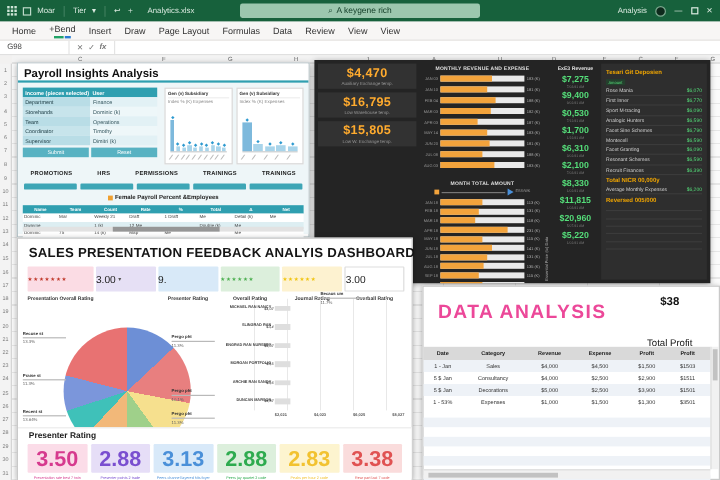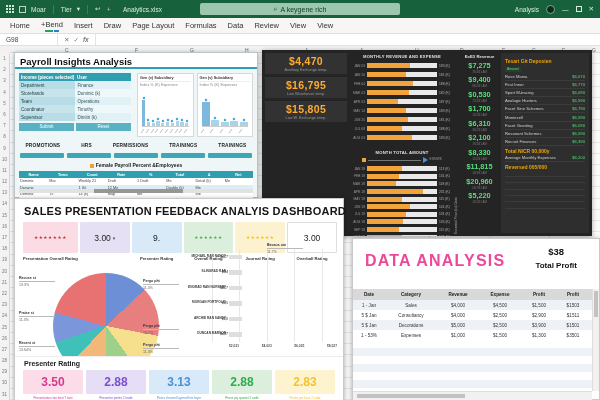--- a/index.html
+++ b/index.html
@@ -117,21 +117,21 @@
 .lst-row{display:flex;justify-content:space-between;align-items:center;height:8.2px;border-bottom:1px solid #3b3b3b;font-size:4.2px}
 .lst-row .ll{color:#cfcfcf}
 .lst-row .lv{color:#55df7a}
 .lst-empty{height:6.4px;border-bottom:1px solid #3b3b3b}
 
 
 #sales{left:14px;top:198px;width:330px;height:202px;background:#fff;border:1px solid #c9c9c9;z-index:3}
 .sl-title{font-size:11px;font-weight:bold;color:#151515;padding:6px 0 0 9px;letter-spacing:.2px;white-space:nowrap}
 .sl-cards{display:flex;gap:2px;margin:5px 6px 0 8px}
 .sl-card{flex:1;text-align:center}
-.sc-box{height:31px;display:flex;align-items:center;justify-content:center;font-size:8.5px;color:#222;border-radius:1px;gap:2px}
+.sc-box{height:21px;display:flex;align-items:center;justify-content:flex-start;font-size:8.5px;color:#222;border-radius:1px;gap:2px}
 .sc-box.white{border:1px solid #ddd}
 .sc-stars{font-size:4.6px;letter-spacing:.6px}
 .sc-label{font-size:4.2px;font-weight:bold;color:#333;margin-top:2.5px;height:6px;white-space:nowrap}
 .sc-chev{font-size:5px;color:#555}
 .sl-pie{position:absolute;left:38px;top:74px;width:106px;height:106px;border-radius:50%}
 .pc{position:absolute;font-size:3.6px;color:#333;width:36px}
 .pc .n{font-weight:bold;border-bottom:1px solid #b9b9b9;padding-bottom:.5px;white-space:nowrap}
 .pc .p{color:#666;margin-top:1px}
 .sl-bars{position:absolute;left:170px;top:50px;width:152px}
 .sb-plot{background:repeating-linear-gradient(to right,transparent 0 26.5px,#e8e8e8 26.5px 27.5px)}
@@ -139,29 +139,29 @@
 .sb-l{width:44px;font-size:3.2px;color:#3c3c3c;text-align:right;padding-right:3px;text-transform:uppercase;line-height:1.15;font-weight:bold}
 .sb-track{flex:1;height:9.5px;position:relative}
 .sb-fill{height:100%;border-radius:1px;position:relative}
 .sb-ext{position:absolute;left:100%;top:2.5px;height:4.5px;width:13px;background:#dedede}
 .sb-v{position:absolute;right:1px;top:2.8px;font-size:3.1px;color:#222;white-space:nowrap}
 .sb-ticks{display:flex;justify-content:space-between;padding-left:44px;font-size:3.3px;color:#555;margin-top:2px;font-weight:bold}
 .sl-rt{position:absolute;left:0;right:0;top:157px;border-top:1px solid #ececec;background:#fff}
 .rt-title{font-size:7px;font-weight:bold;color:#1c1c1c;padding:3px 0 0 9px}
 .rt-cards{display:flex;gap:3px;margin:3px 8px 0 8px}
 .rt-card{flex:1;text-align:center}
-.rt-box{height:24px;display:flex;align-items:center;justify-content:center;font-size:12px;font-weight:bold;border-radius:1px}
+.rt-box{height:24px;display:flex;align-items:center;justify-content:center;font-size:18px;font-weight:bold;border-radius:1px}
 .rt-cap{font-size:3.1px;margin-top:1.5px;white-space:nowrap;overflow:hidden}
 
 
 #analysis{left:352px;top:238px;width:248px;height:162px;background:#fff;border:1px solid #c9c9c9;z-index:3}
 .an-title{position:absolute;left:12px;top:13px;font-size:16px;font-weight:bold;color:#ec4899;letter-spacing:1.2px}
 .an-right{position:absolute;right:22px;top:7px;text-align:center;color:#111}
 .an-total{font-size:9.5px;font-weight:bold}
-.an-tlabel{font-size:8px;font-weight:bold;margin-top:4px}
+.an-tlabel{font-size:8px;font-weight:normal;margin-top:24px}
 .an-table{position:absolute;left:0;right:7px;top:50px;font-size:4.6px}
 .an-tr{display:flex;height:10px;align-items:center;text-align:center;color:#333}
 .an-tr.head{background:#d9d9d9;font-weight:bold;height:11px;color:#222}
 .an-tr.alt{background:#eef2f7}
 .an-tr.empty{height:8px}
 .an-tr span{overflow:hidden;white-space:nowrap}
 .an-vsb{position:absolute;right:0;top:50px;bottom:8px;width:7px;background:#f1f1f1;border-left:1px solid #ddd}
 .an-vthumb{position:absolute;left:1px;right:1px;top:2px;height:26px;background:#c2c2c2}
 .an-hsb{position:absolute;left:0;right:7px;bottom:0;height:8px;background:#f1f1f1;border-top:1px solid #ddd}
 .an-hthumb{position:absolute;left:4px;width:45%;top:1.5px;bottom:1.5px;background:#c2c2c2}
@@ -818,20 +818,24 @@
           <div class="rt-cap" style="color: rgb(74, 144, 217);">Peers channel layered hits foyer</div>
         </div>
         <div class="rt-card">
           <div class="rt-box" style="background: rgb(220, 239, 220); color: rgb(46, 171, 79);">2.88</div>
           <div class="rt-cap" style="color: rgb(46, 171, 79);">Peers jay quartet 2 code</div>
         </div>
         <div class="rt-card">
           <div class="rt-box" style="background: rgb(253, 244, 207); color: rgb(242, 194, 48);">2.83</div>
           <div class="rt-cap" style="color: rgb(242, 194, 48);">Peaks per hour 2 code</div>
         </div>
+        <div class="rt-card">
+          <div class="rt-box" style="background: rgb(250, 220, 220); color: rgb(224, 82, 82);">3.38</div>
+          <div class="rt-cap" style="color: rgb(224, 82, 82);">Rear part last 7 code</div>
+        </div>
       </div>
   </div>
 <div class="pc" style="left: 252px; top: 44px;">
       <div class="n">Becaus um</div>
       <div class="p">11.7%</div>
     </div>
     <div class="pc" style="left: 128px; top: 80px;">
       <div class="n">Pergo pht</div>
       <div class="p">11.3%</div>
     </div>

